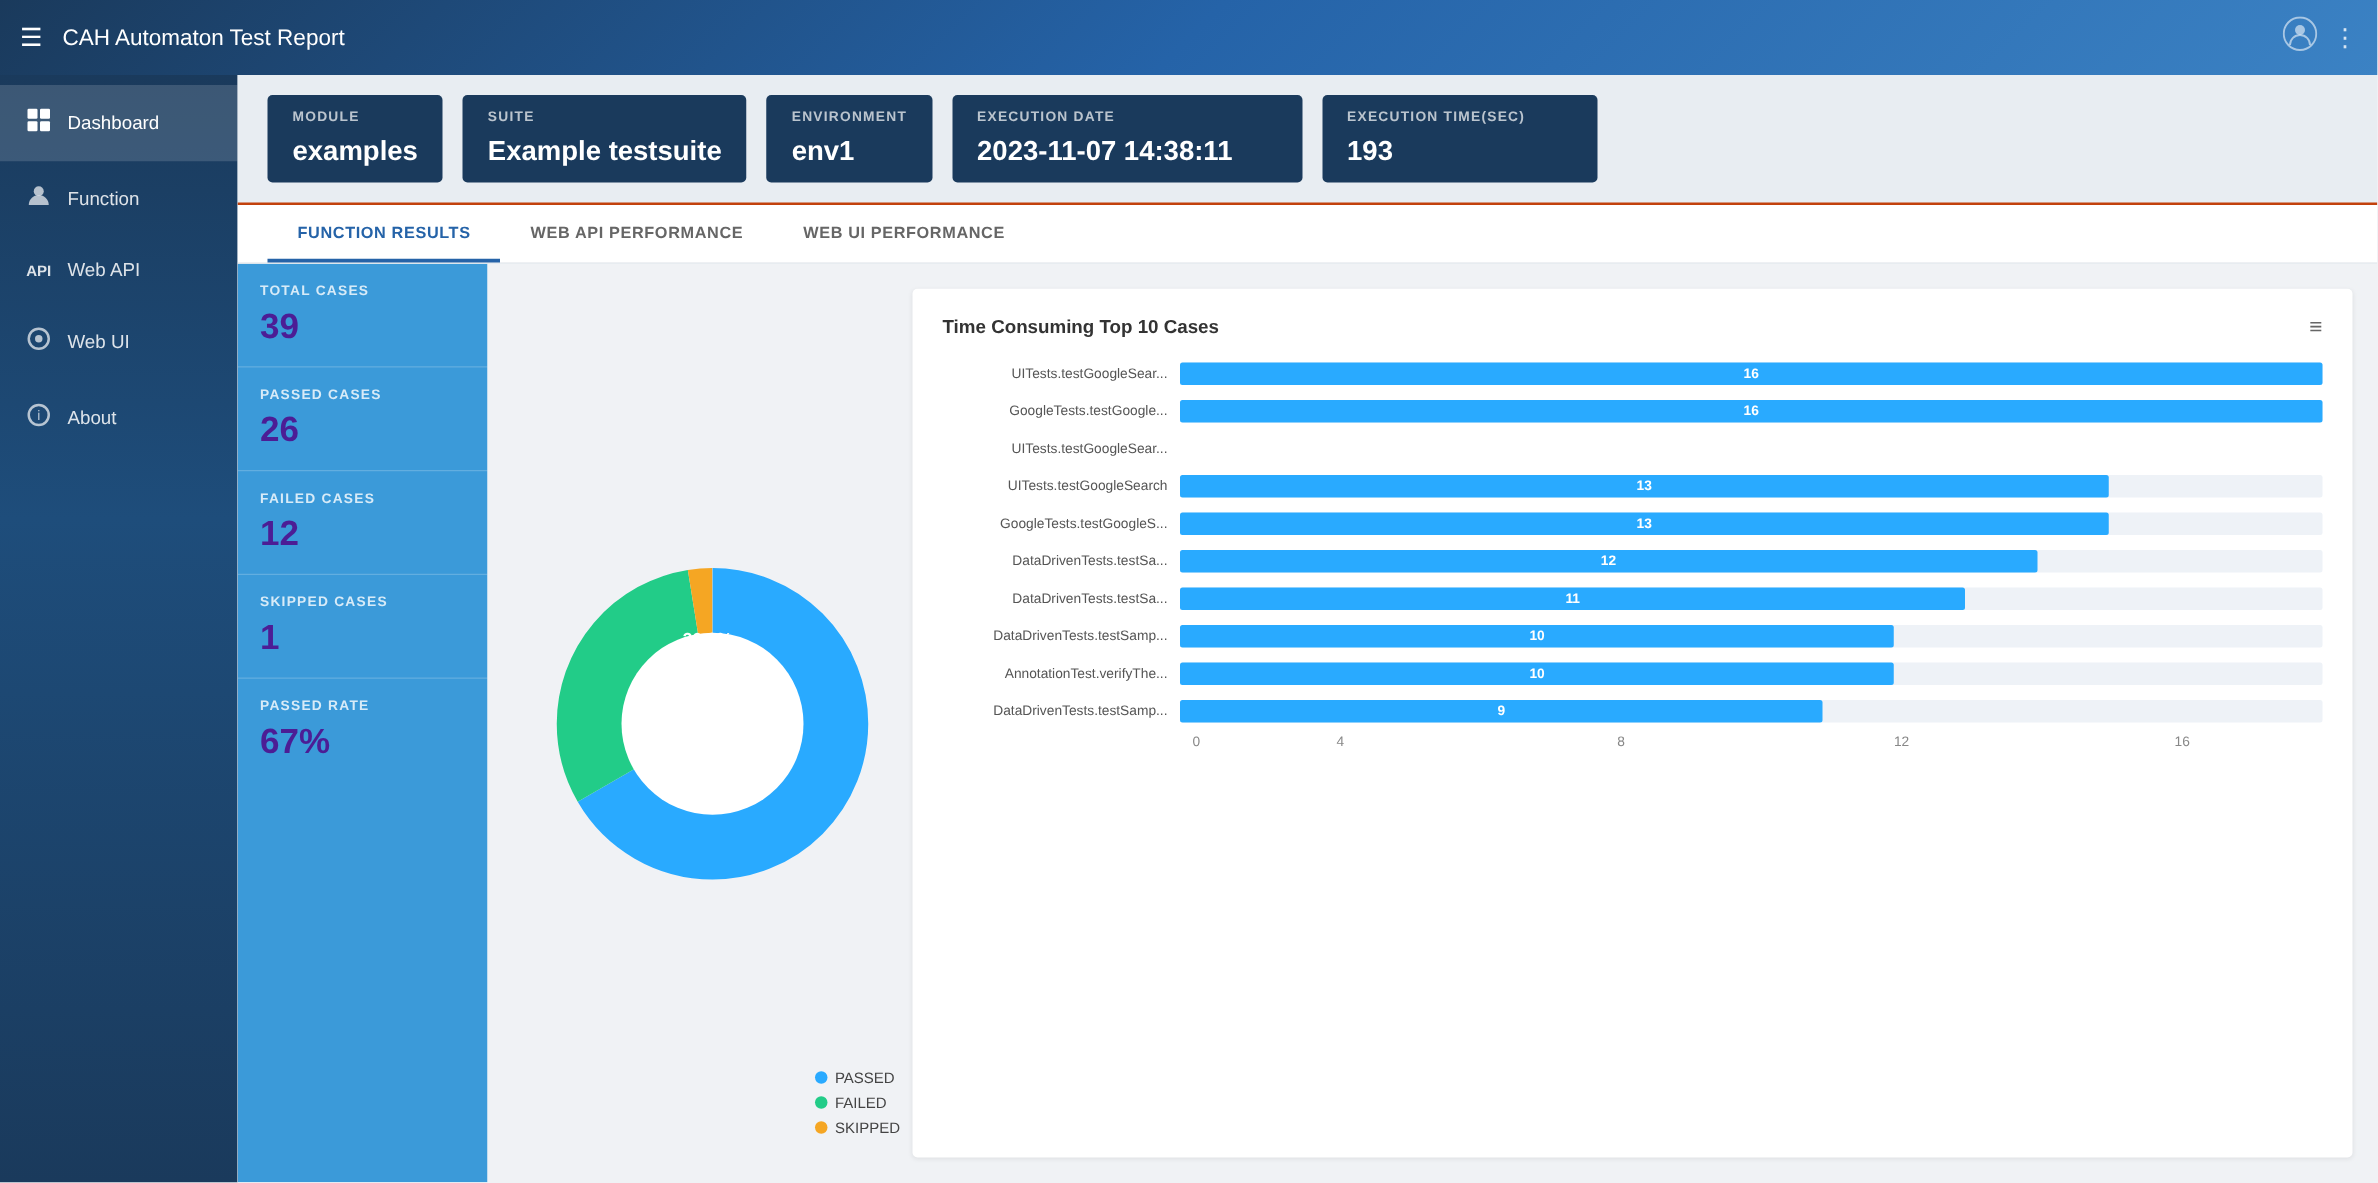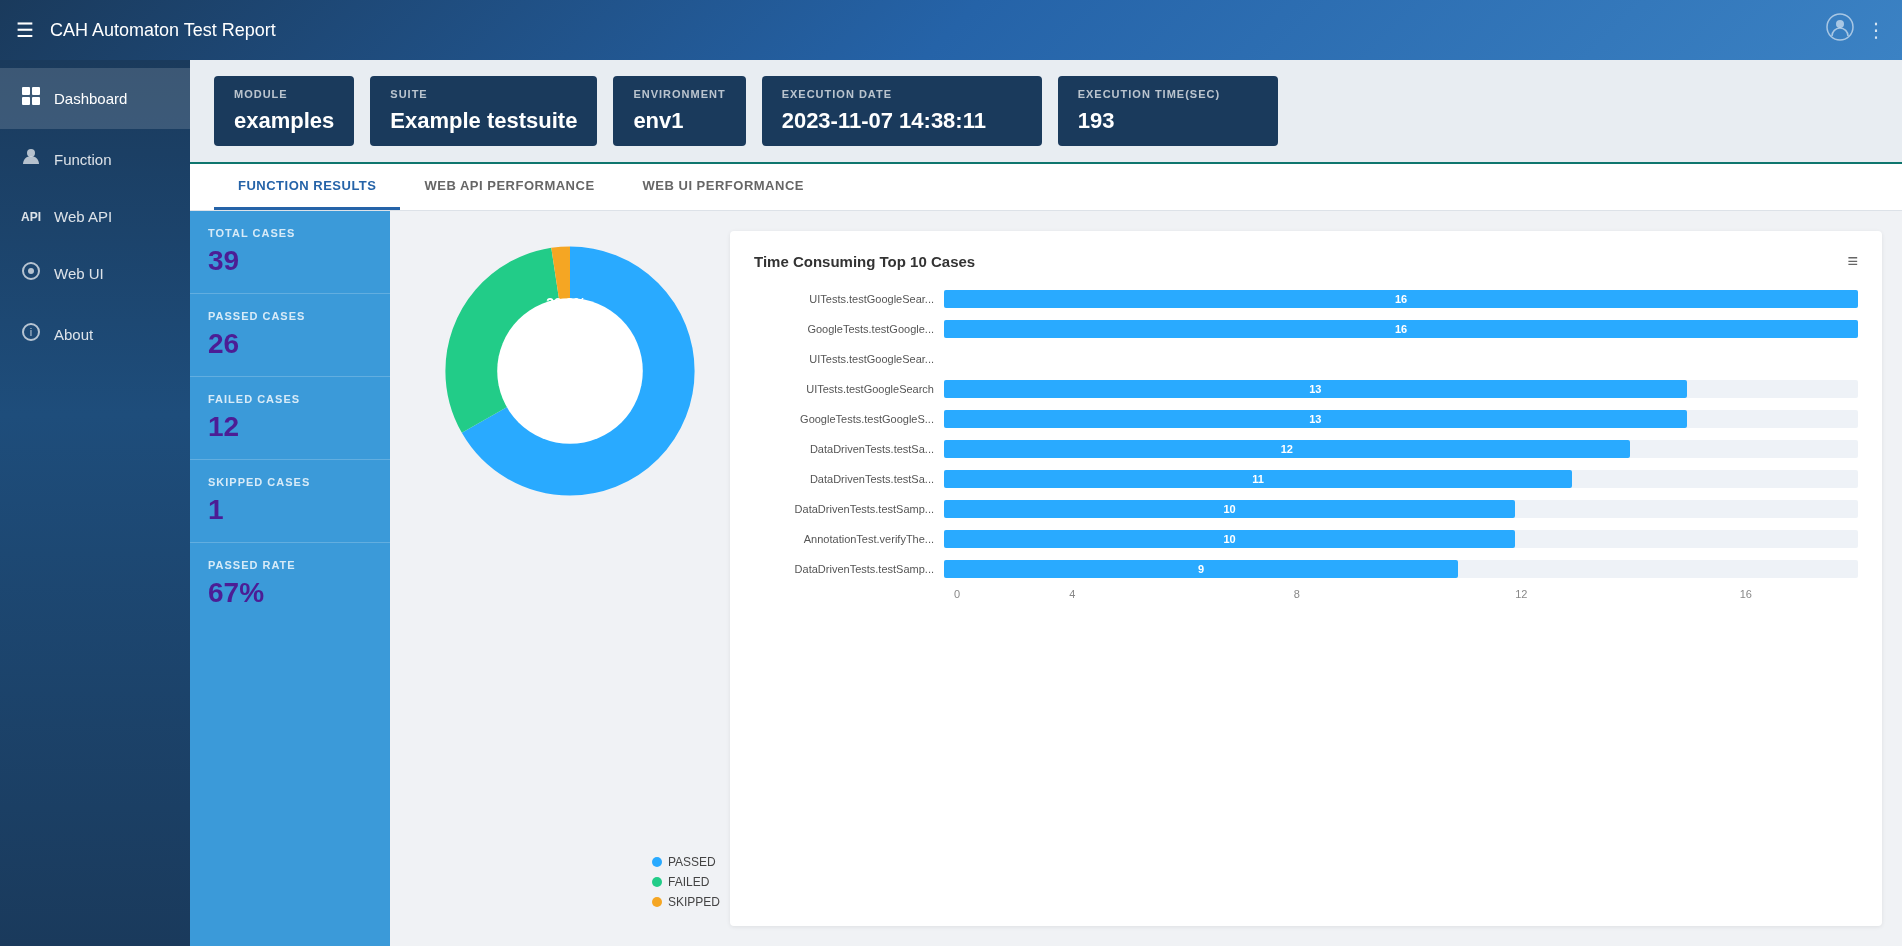--- a/index.html
+++ b/index.html
@@ -48,21 +48,21 @@
 
     
     .content { flex: 1; display: flex; flex-direction: column; overflow: hidden; }
 
     
     .info-bar {
       background: #e8edf2;
       padding: 16px 24px;
       display: flex;
       gap: 16px;
-      border-bottom: 2px solid #0f766e;
+      border-bottom: 2px solid #c2410c;
     }
     .info-card {
       background: #1a3a5c;
       color: white;
       padding: 12px 20px;
       border-radius: 4px;
       min-width: 120px;
     }
     .info-card.wide { min-width: 220px; }
     .info-card.wider { min-width: 280px; }
@@ -139,21 +139,21 @@
       display: flex;
       gap: 0;
       padding: 20px;
       background: #f0f2f5;
     }
 
     
     .donut-container {
       width: 320px;
       display: flex;
-      align-items: flex-start;
+      align-items: center;
       justify-content: center;
       position: relative;
     }
     .donut-svg { width: 280px; height: 280px; }
     .donut-legend {
       position: absolute;
       bottom: 17px;
       right: 10px;
       display: flex;
       flex-direction: column;

